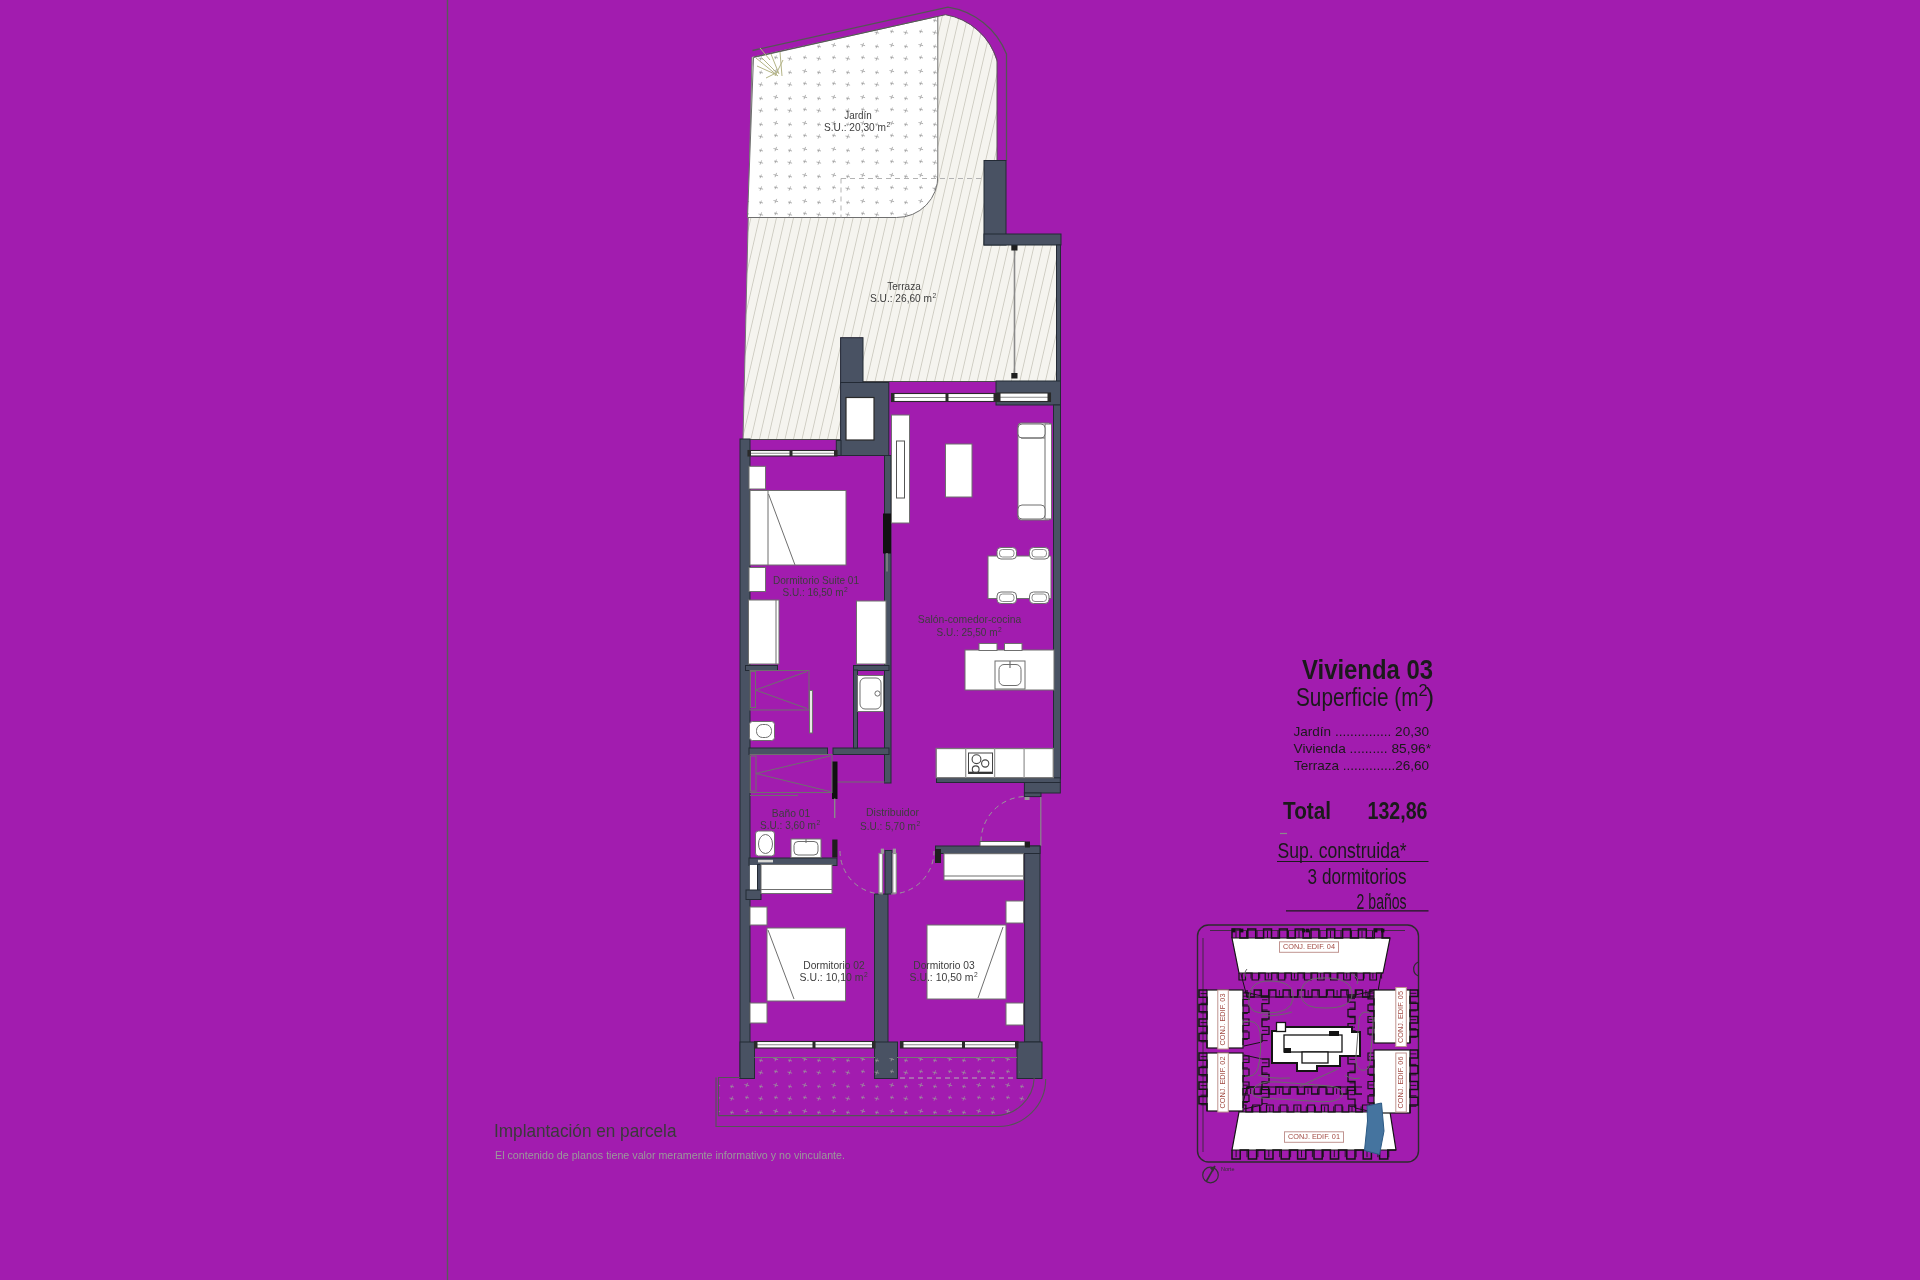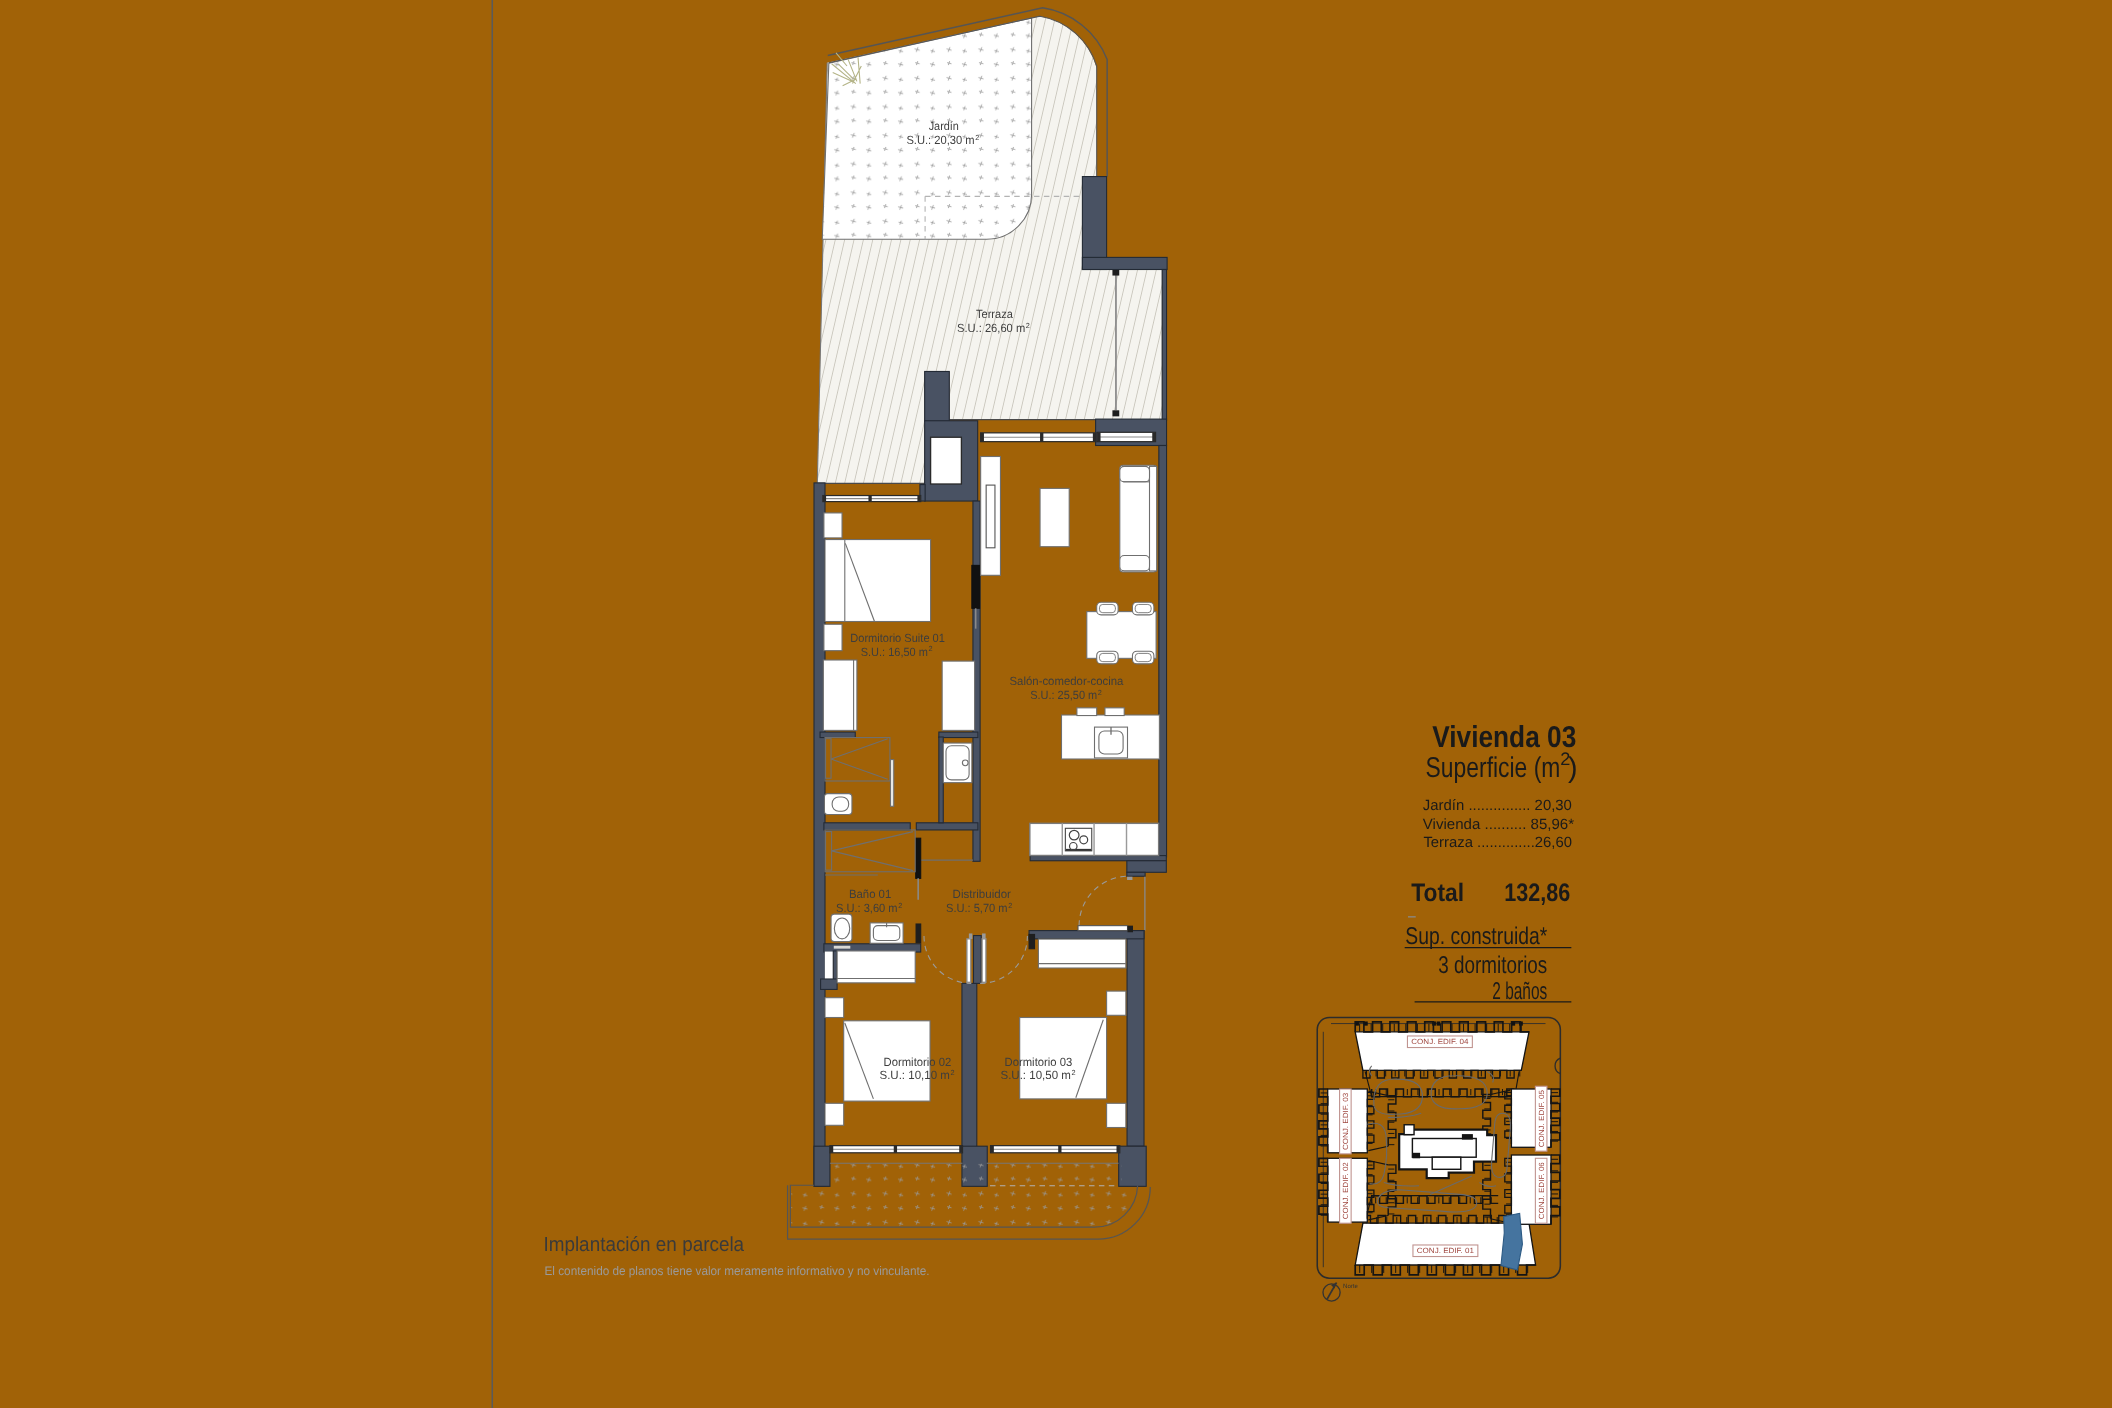--- a/index.html
+++ b/index.html
@@ -1,15 +1,15 @@
 <!DOCTYPE html>
 <html><head><meta charset="utf-8"><style>
 html,body{margin:0;padding:0;background:#ffffff;}
 *{font-family:"Liberation Sans", sans-serif;}
-.page{position:relative;width:1920px;height:1280px;background:#a16207;overflow:hidden;}
+.page{position:relative;width:1920px;height:1280px;background:#a21caf;overflow:hidden;}
 </style></head><body>
 <div class="page">
 <svg width="1920" height="1280" viewBox="0 0 1920 1280" font-family="Liberation Sans, sans-serif">
 <defs>
 <pattern id="hatch" width="8.3" height="8.3" patternUnits="userSpaceOnUse" patternTransform="rotate(13)">
 <rect width="8.3" height="8.3" fill="#f5f4ef"></rect>
 <line x1="0" y1="0" x2="0" y2="8.3" stroke="#b3afa1" stroke-width="1.05"></line>
 </pattern>
 <pattern id="dots" width="29" height="26" patternUnits="userSpaceOnUse">
 <g stroke="#9a9a9a" stroke-width="0.75">

